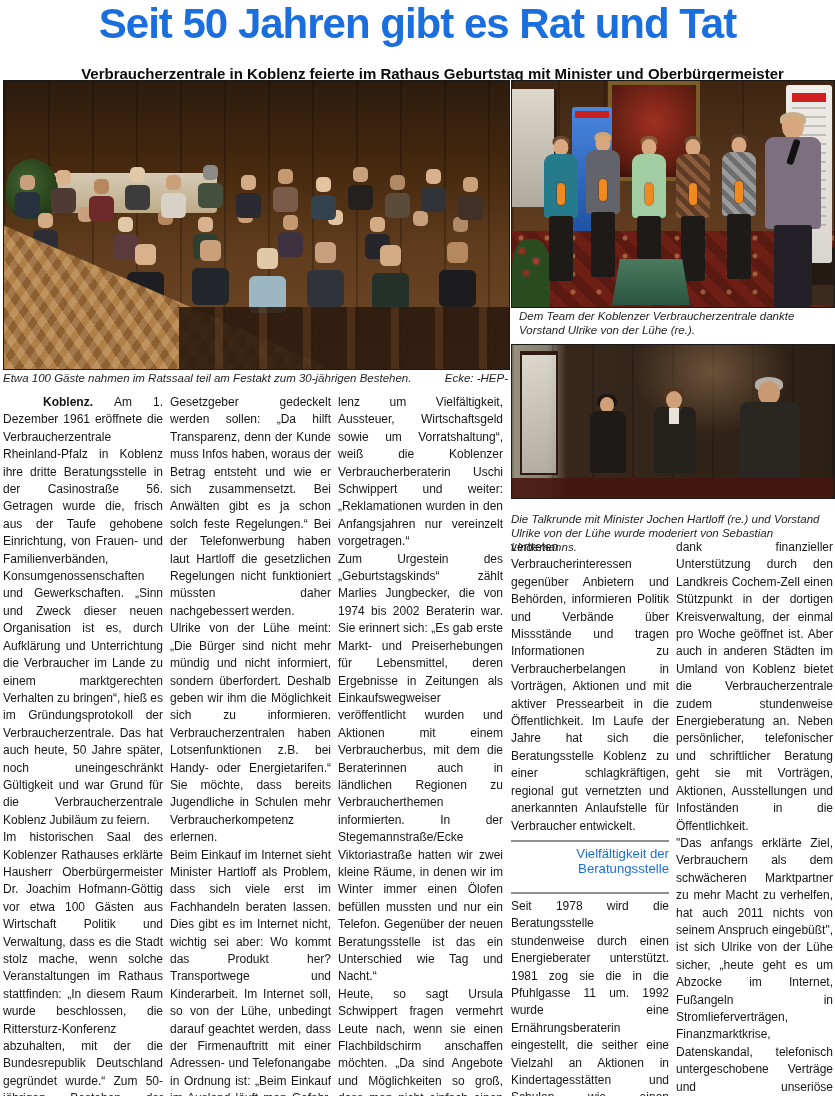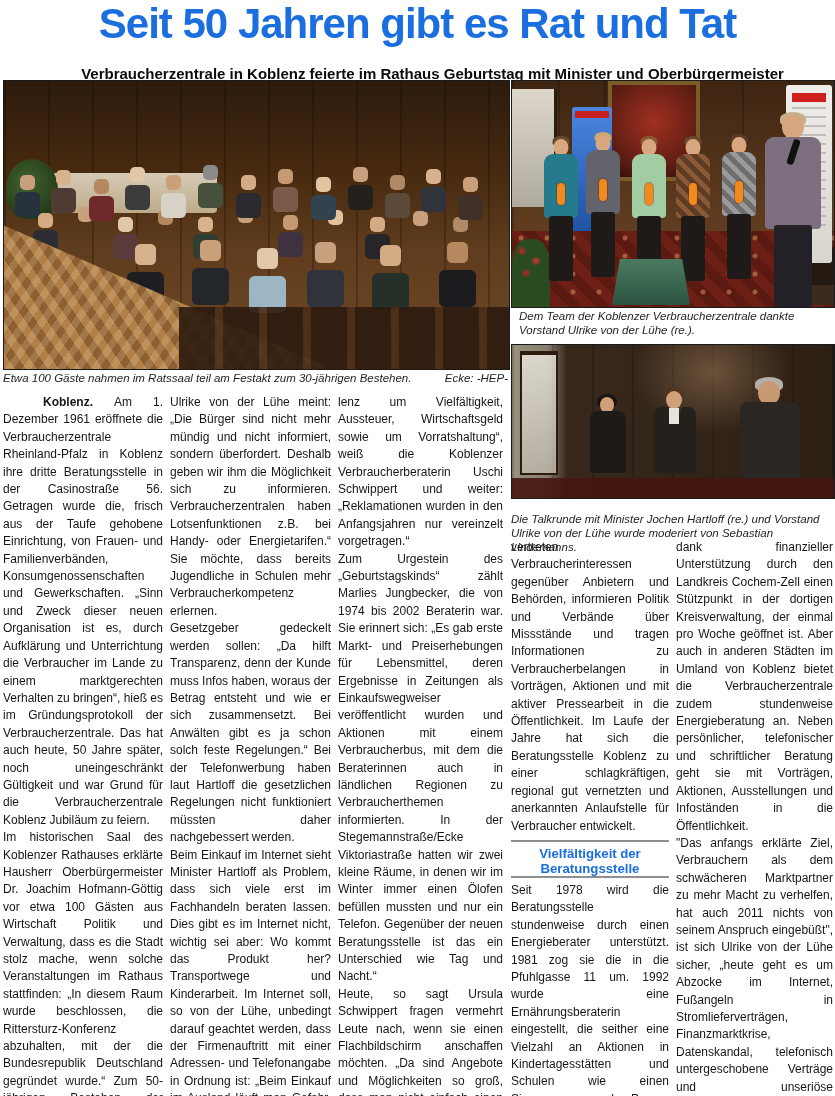--- a/index.html
+++ b/index.html
@@ -151,22 +151,22 @@
   .col{position:absolute;width:160px;overflow:hidden;text-align:justify;
       font-size:12px;line-height:17.4px;color:#161616;
       hyphens:auto;-webkit-hyphens:auto;word-spacing:-0.2px;}
   #col1{left:3px;top:394px;height:702px;}
   #col2{left:170px;top:394px;height:702px;width:161px;}
   #col3{left:338px;top:394px;height:702px;width:165px;}
   #col4{left:511px;top:539px;height:557px;width:158px;}
   #col5{left:676px;top:539px;height:557px;width:157px;}
   .col p{margin:0;}
   .col b{font-weight:bold;margin-left:40px;}
-  .col h3{margin:5px 0 4px;padding:4px 0 0;border-top:2px solid #8f8f8f;border-bottom:2px solid #8f8f8f;
-      color:#1a6ede;font-size:13.2px;line-height:15px;font-weight:bold;text-align:center;}
+  .col h3{margin:5px 0 4px;padding:4px 0 16px;border-top:2px solid #8f8f8f;border-bottom:2px solid #8f8f8f;
+      color:#1a6ede;font-size:13.2px;line-height:15px;font-weight:normal;text-align:right;}
 </style>
 </head>
 <body>
 
 <div class="page">
 
   <h1 class="headline">Seit 50 Jahren gibt es Rat und Tat</h1>
   <h2 class="subheadline">Verbraucherzentrale in Koblenz feierte im Rathaus Geburtstag mit Minister und Oberbürgermeister</h2>
 
   <div class="photo" id="photoLeft">
@@ -265,22 +265,22 @@
       </div>
     <div class="abs r2-carpet"></div>
   </div>
   <div class="caption" id="capR2">Die Talkrunde mit Minister Jochen Hartloff (re.) und Vorstand Ulrike von der Lühe wurde moderiert von Sebastian Lindemanns.</div>
 
   <div class="col" id="col1" lang="de">
       <p><b>Koblenz. </b>Am 1. Dezember 1961 eröffnete die Verbraucherzentrale Rheinland-Pfalz in Koblenz ihre dritte Beratungsstelle in der Casinostraße 56. Getragen wurde die, frisch aus der Taufe gehobene Einrichtung, von Frauen- und Familienverbänden, Konsumgenossenschaften und Gewerkschaften. „Sinn und Zweck dieser neuen Organisation ist es, durch Aufklärung und Unterrichtung die Verbraucher im Lande zu einem marktgerechten Verhalten zu bringen“, hieß es im Gründungsprotokoll der Verbraucherzentrale. Das hat auch heute, 50 Jahre später, noch uneingeschränkt Gültigkeit und war Grund für die Verbraucherzentrale Koblenz Jubiläum zu feiern.</p>
       <p>Im historischen Saal des Koblenzer Rathauses erklärte Hausherr Oberbürgermeister Dr. Joachim Hofmann-Göttig vor etwa 100 Gästen aus Wirtschaft Politik und Verwaltung, dass es die Stadt stolz mache, wenn solche Veranstaltungen im Rathaus stattfinden: „In diesem Raum wurde beschlossen, die Rittersturz-Konferenz abzuhalten, mit der die Bundesrepublik Deutschland gegründet wurde.“ Zum 50-jährigen Bestehen der Verbraucherzentrale sagte er: „Gut, dass es Leute gibt, die dem Bürger mit Rat und Tat zur Seite stehen, vor allem bei Internetgeschäften. Ich begrüße es, dass der Gesetzgeber hier immer sensibler geworden ist.“ Hofmann-Göttig hob hervor, dass Verbraucherschutz sehr wichtig sei und auch von der Arbeitgeberseite geschätzt werde.</p>
     </div>
   <div class="col" id="col2" lang="de">
+      <p>Gesetzgeber gedeckelt werden sollen: „Da hilft Transparenz, denn der Kunde muss Infos haben, woraus der Betrag entsteht und wie er sich zusammensetzt. Bei Anwälten gibt es ja schon solch feste Regelungen.“ Bei der Telefonwerbung haben laut Hartloff die gesetzlichen Regelungen nicht funktioniert müssten daher nachgebessert werden.</p>
       <p>Ulrike von der Lühe meint: „Die Bürger sind nicht mehr mündig und nicht informiert, sondern überfordert. Deshalb geben wir ihm die Möglichkeit sich zu informieren. Verbraucherzentralen haben Lotsenfunktionen z.B. bei Handy- oder Energietarifen.“ Sie möchte, dass bereits Jugendliche in Schulen mehr Verbraucherkompetenz erlernen.</p>
-      <p>Gesetzgeber gedeckelt werden sollen: „Da hilft Transparenz, denn der Kunde muss Infos haben, woraus der Betrag entsteht und wie er sich zusammensetzt. Bei Anwälten gibt es ja schon solch feste Regelungen.“ Bei der Telefonwerbung haben laut Hartloff die gesetzlichen Regelungen nicht funktioniert müssten daher nachgebessert werden.</p>
       <p>Beim Einkauf im Internet sieht Minister Hartloff als Problem, dass sich viele erst im Fachhandeln beraten lassen. Dies gibt es im Internet nicht, wichtig sei aber: Wo kommt das Produkt her? Transportwege und Kinderarbeit. Im Internet soll, so von der Lühe, unbedingt darauf geachtet werden, dass der Firmenauftritt mit einer Adressen- und Telefonangabe in Ordnung ist: „Beim Einkauf im Ausland läuft man Gefahr, dass Produkte geliefert werden, die unseren gesetzlichen Bestimmungen nicht genügen. So können Nahrungsergänzungsmittel, die nicht geprüft sind, zu gesundheitlichen Schäden führen.“</p>
     </div>
   <div class="col" id="col3" lang="de">
       <p>lenz um Vielfältigkeit, Aussteuer, Wirtschaftsgeld sowie um Vorratshaltung“, weiß die Koblenzer Verbraucherberaterin Uschi Schwippert und weiter: „Reklamationen wurden in den Anfangsjahren nur vereinzelt vorgetragen.“</p>
       <p>Zum Urgestein des „Geburtstagskinds“ zählt Marlies Jungbecker, die von 1974 bis 2002 Beraterin war. Sie erinnert sich: „Es gab erste Markt- und Preiserhebungen für Lebensmittel, deren Ergebnisse in Zeitungen als Einkaufswegweiser veröffentlicht wurden und Aktionen mit einem Verbraucherbus, mit dem die Beraterinnen auch in ländlichen Regionen zu Verbraucherthemen informierten. In der Stegemannstraße/Ecke Viktoriastraße hatten wir zwei kleine Räume, in denen wir im Winter immer einen Ölofen befüllen mussten und nur ein Telefon. Gegenüber der neuen Beratungsstelle ist das ein Unterschied wie Tag und Nacht.“</p>
       <p>Heute, so sagt Ursula Schwippert fragen vermehrt Leute nach, wenn sie einen Flachbildschirm anschaffen möchten. „Da sind Angebote und Möglichkeiten so groß, dass man nicht einfach einen Bildschirm kaufen kann“, gibt sie zu Bedenken.</p>
     </div>
   <div class="col" id="col4" lang="de">
       <p>vertreten Verbraucherinteressen gegenüber Anbietern und Behörden, informieren Politik und Verbände über Missstände und tragen Informationen zu Verbraucherbelangen in Vorträgen, Aktionen und mit aktiver Pressearbeit in die Öffentlichkeit. Im Laufe der Jahre hat sich die Beratungsstelle Koblenz zu einer schlagkräftigen, regional gut vernetzten und anerkannten Anlaufstelle für Verbraucher entwickelt.</p>
       <h3>Vielfältigkeit der Beratungsstelle</h3>

